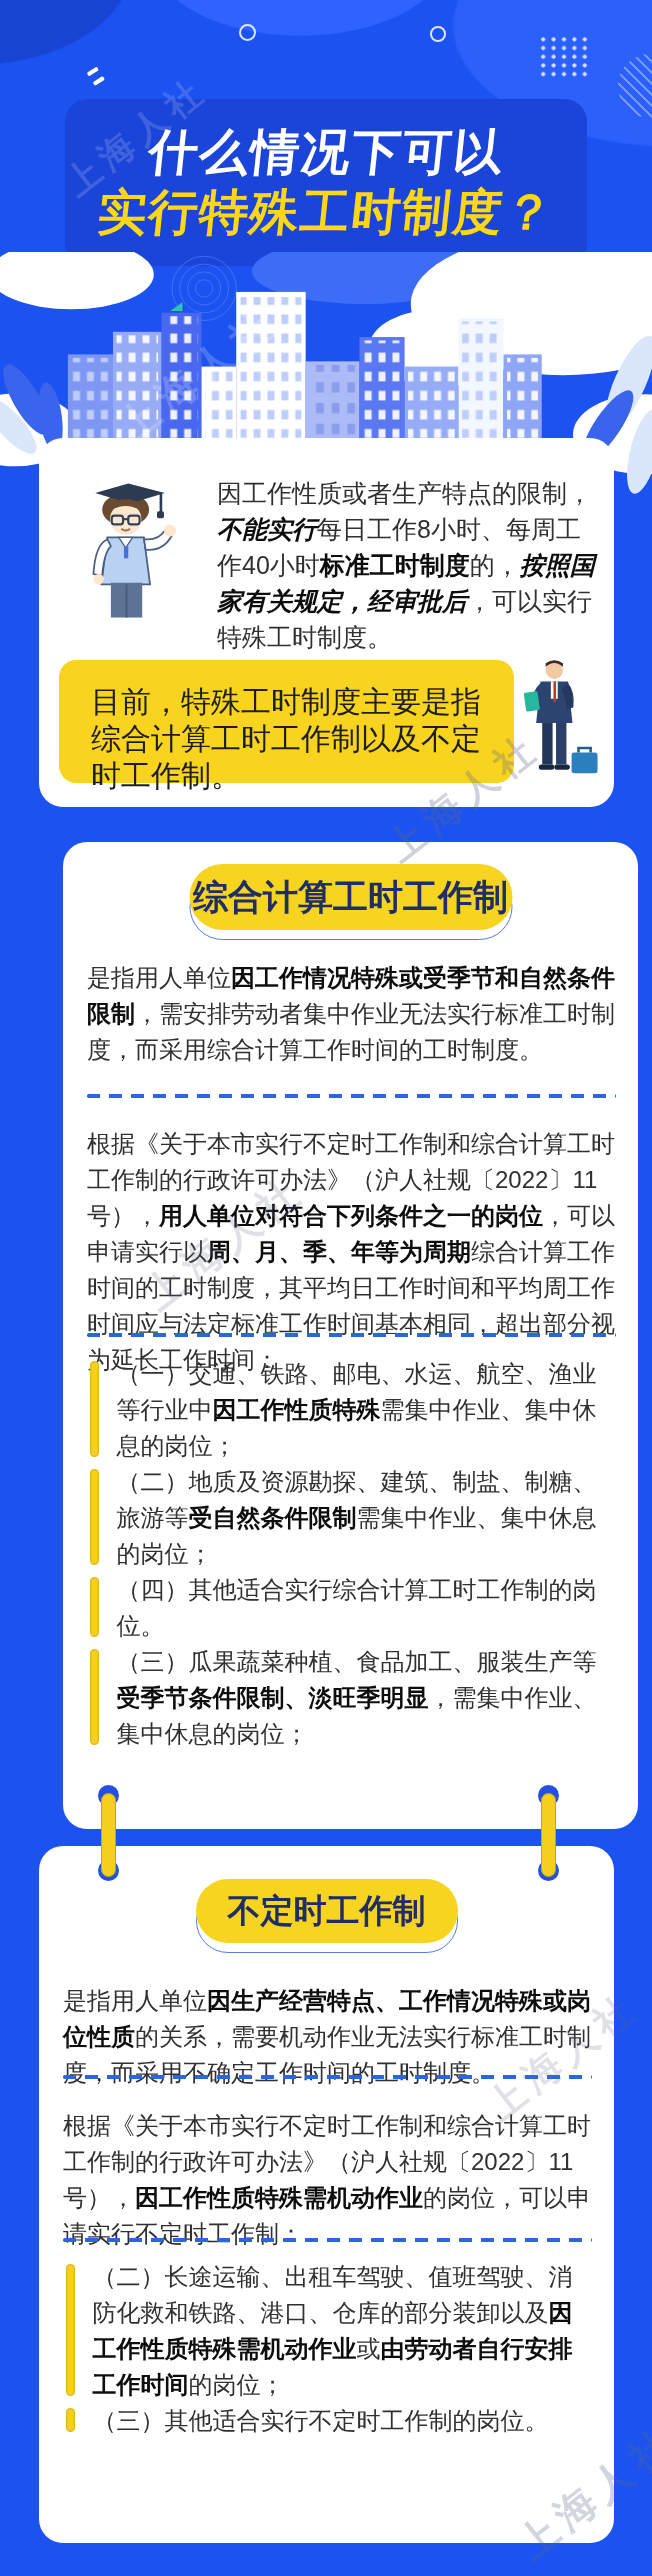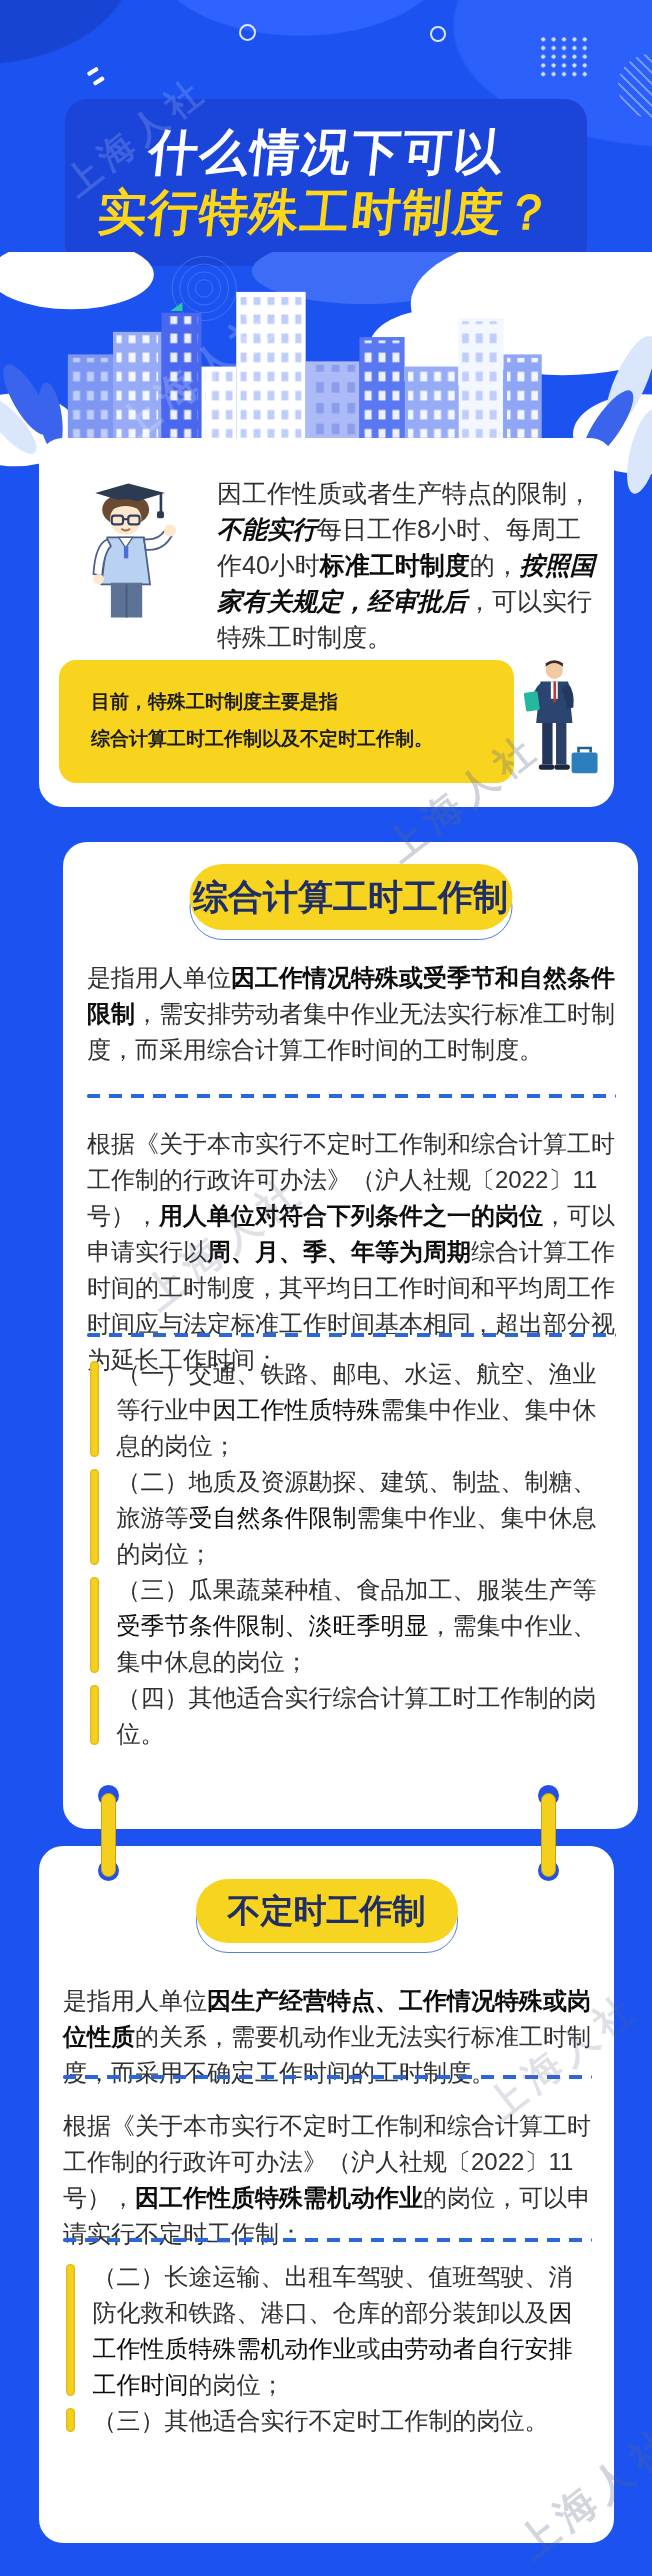--- a/index.html
+++ b/index.html
@@ -46,21 +46,21 @@
   .card-1{top:438px;height:369px;padding-left:20px;}
   .card-2{top:842px;height:987px;margin-left:24px;}
   .card-3{top:1846px;height:697px;}
   .para{position:absolute;font-size:24px;line-height:36px;color:#303030;}
   .para b{font-weight:800;color:#0d0d0d;}
   .para .it{font-style:italic;}
   .intro-para{left:178px;top:12px;width:387px;font-size:25px;line-height:36px;}
   .callout{
     position:absolute;left:20px;top:222px;width:455px;height:123px;
     background:#F8D41F;border-radius:17.4px;padding:22.6px 17.4px 0 32px;
-    font-size:19px;line-height:37px;font-weight:700;color:#1d1d1d;
+    font-size:30px;line-height:37px;font-weight:400;color:#1d1d1d;
   }
   .pill-ring{
     position:absolute;left:50%;transform:translateX(-50%);
     border:1.7px solid #5580E2;border-radius:35px;background:transparent;
   }
   .pill{
     position:absolute;left:50%;transform:translateX(-50%);
     background:#F7D41F;border-radius:35px;
     display:flex;align-items:center;justify-content:center;
     font-weight:900;color:#1F2E66;white-space:nowrap;
@@ -68,21 +68,21 @@
   .pill-1{top:22px;width:323px;height:66px;font-size:35px;}
   .ring-1{top:32px;width:323px;height:66px;}
   .pill-2{top:33px;width:262px;height:64px;font-size:33px;}
   .ring-2{top:43px;width:262px;height:64px;}
   .divider{
     position:absolute;left:24px;width:529px;height:3.5px;border-radius:1.7px;
     background:repeating-linear-gradient(90deg,#2C66DD 0 13px,transparent 13px 22px);
   }
   .num-list{position:absolute;left:24px;width:533px;}
   .num-item{position:relative;margin:0;padding:0 1.7px 0 29.5px;font-size:24px;line-height:36px;color:#303030;}
-  .num-item b{font-weight:400;color:#0d0d0d;}
+  .num-item b{font-weight:700;color:#0d0d0d;}
   .num-item::before{
     content:'';position:absolute;left:2.6px;top:5.2px;bottom:7px;width:9.5px;border-radius:6px;
     background:#F5D01F;box-shadow:inset 0 0 0 1.3px rgba(166,128,10,.28);
   }
   
   .pin-hole{position:absolute;width:21px;height:21px;border-radius:50%;background:#2450E2;z-index:3;}
   .pin{position:absolute;width:14.8px;height:84px;border-radius:7.8px;background:#F4CF1E;
        border:0.9px solid #C9A20E;z-index:4;}
   .illu{position:absolute;}
 </style>
@@ -235,22 +235,22 @@
 
     <div class="divider" style="top:252px;"></div>
 
     <p class="para" style="left:24px;top:260px;width:533px;"><span>根据《关于本市实行不定时工作制和综合计算工时工作制的行政许可办法》（沪人社规〔2022〕11号），</span><b>用人单位对符合下列条件之一的岗位</b><span>，可以申请实行以</span><b>周、月、季、年等为周期</b><span>综合计算工作时间的工时制度，其平均日工作时间和平均周工作时间应与法定标准工作时间基本相同，超出部分视为延长工作时间：</span></p>
 
     <div class="divider" style="top:491px;"></div>
 
     <div class="num-list" style="top:514px;">
       <p class="num-item"><span>（一）交通、铁路、邮电、水运、航空、渔业等行业中</span><b>因工作性质特殊</b><span>需集中作业、集中休息的岗位；</span></p>
       <p class="num-item"><span>（二）地质及资源勘探、建筑、制盐、制糖、旅游等</span><b>受自然条件限制</b><span>需集中作业、集中休息的岗位；</span></p>
+      <p class="num-item"><span>（四）其他适合实行综合计算工时工作制的岗位。</span></p>
       <p class="num-item"><span>（三）瓜果蔬菜种植、食品加工、服装生产等</span><b>受季节条件限制、淡旺季明显</b><span>，需集中作业、集中休息的岗位；</span></p>
-      <p class="num-item"><span>（四）其他适合实行综合计算工时工作制的岗位。</span></p>
     </div>
   </div>
 
   <div class="pin-hole" style="left:98px;top:1785px;"></div>
   <div class="pin-hole" style="left:98px;top:1860px;"></div>
   <div class="pin-hole" style="left:538px;top:1785px;"></div>
   <div class="pin-hole" style="left:538px;top:1860px;"></div>
   <div class="pin" style="left:101px;top:1793px;"></div>
   <div class="pin" style="left:541px;top:1793px;"></div>
 

